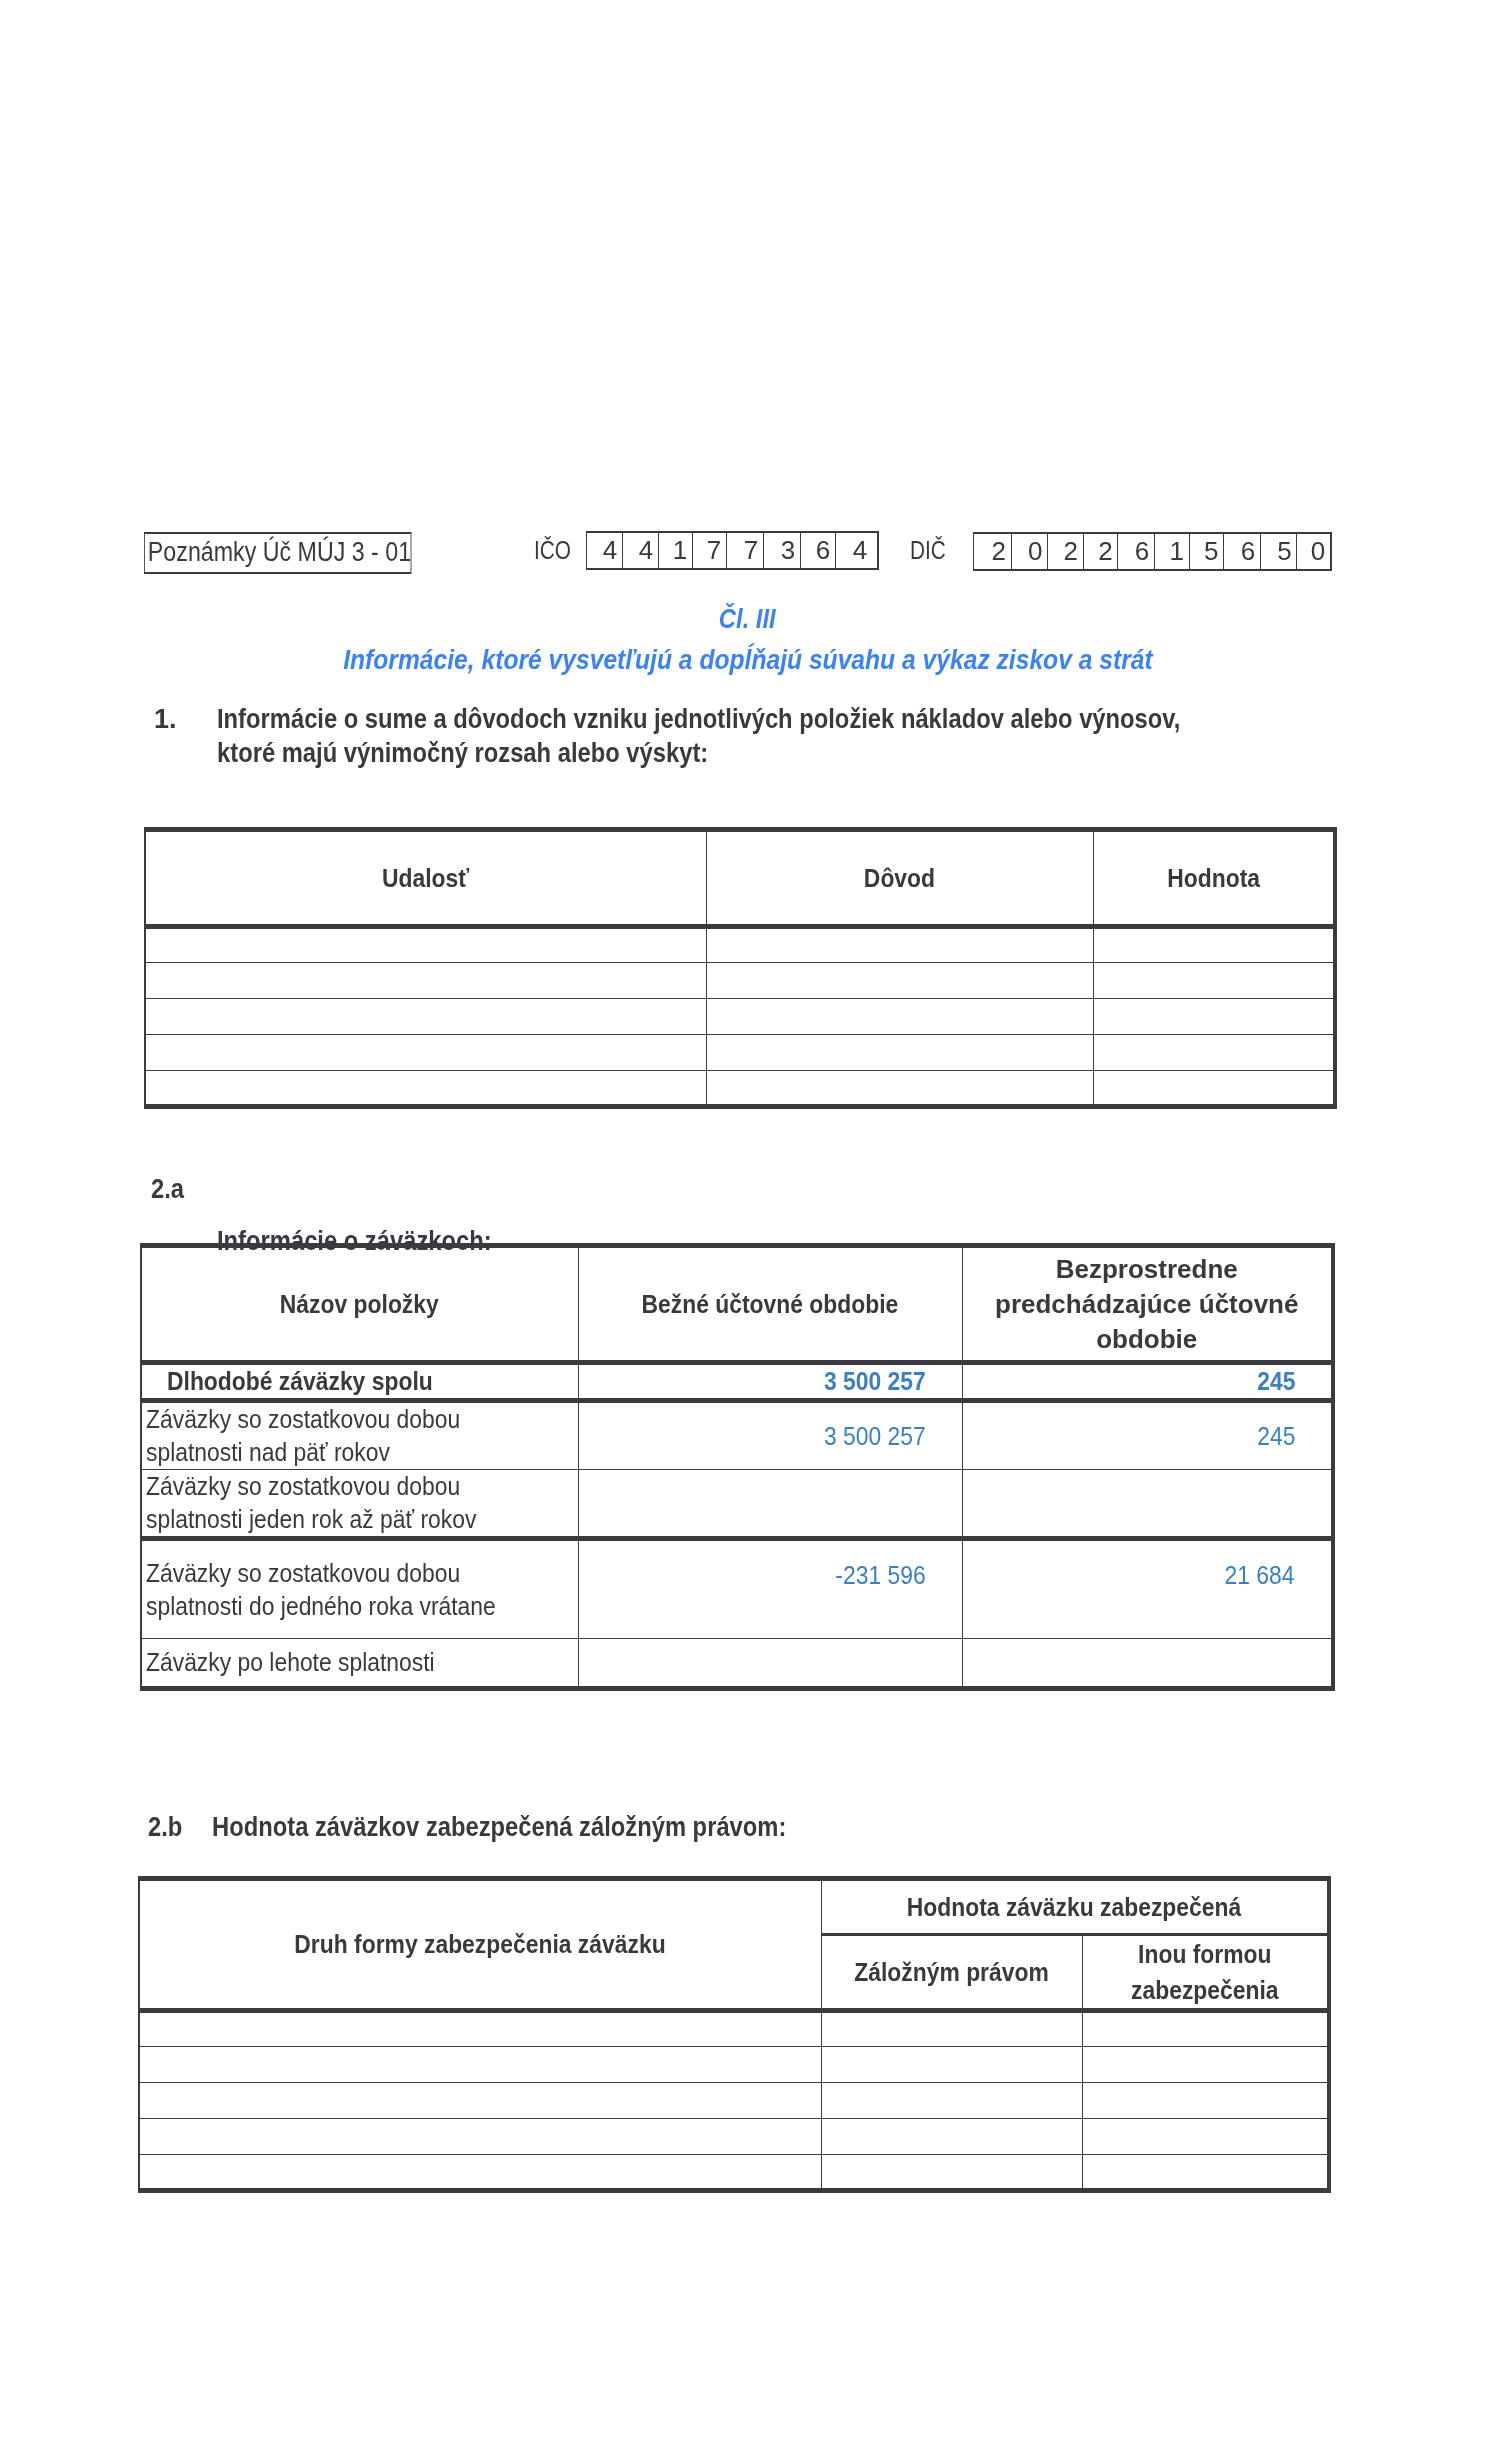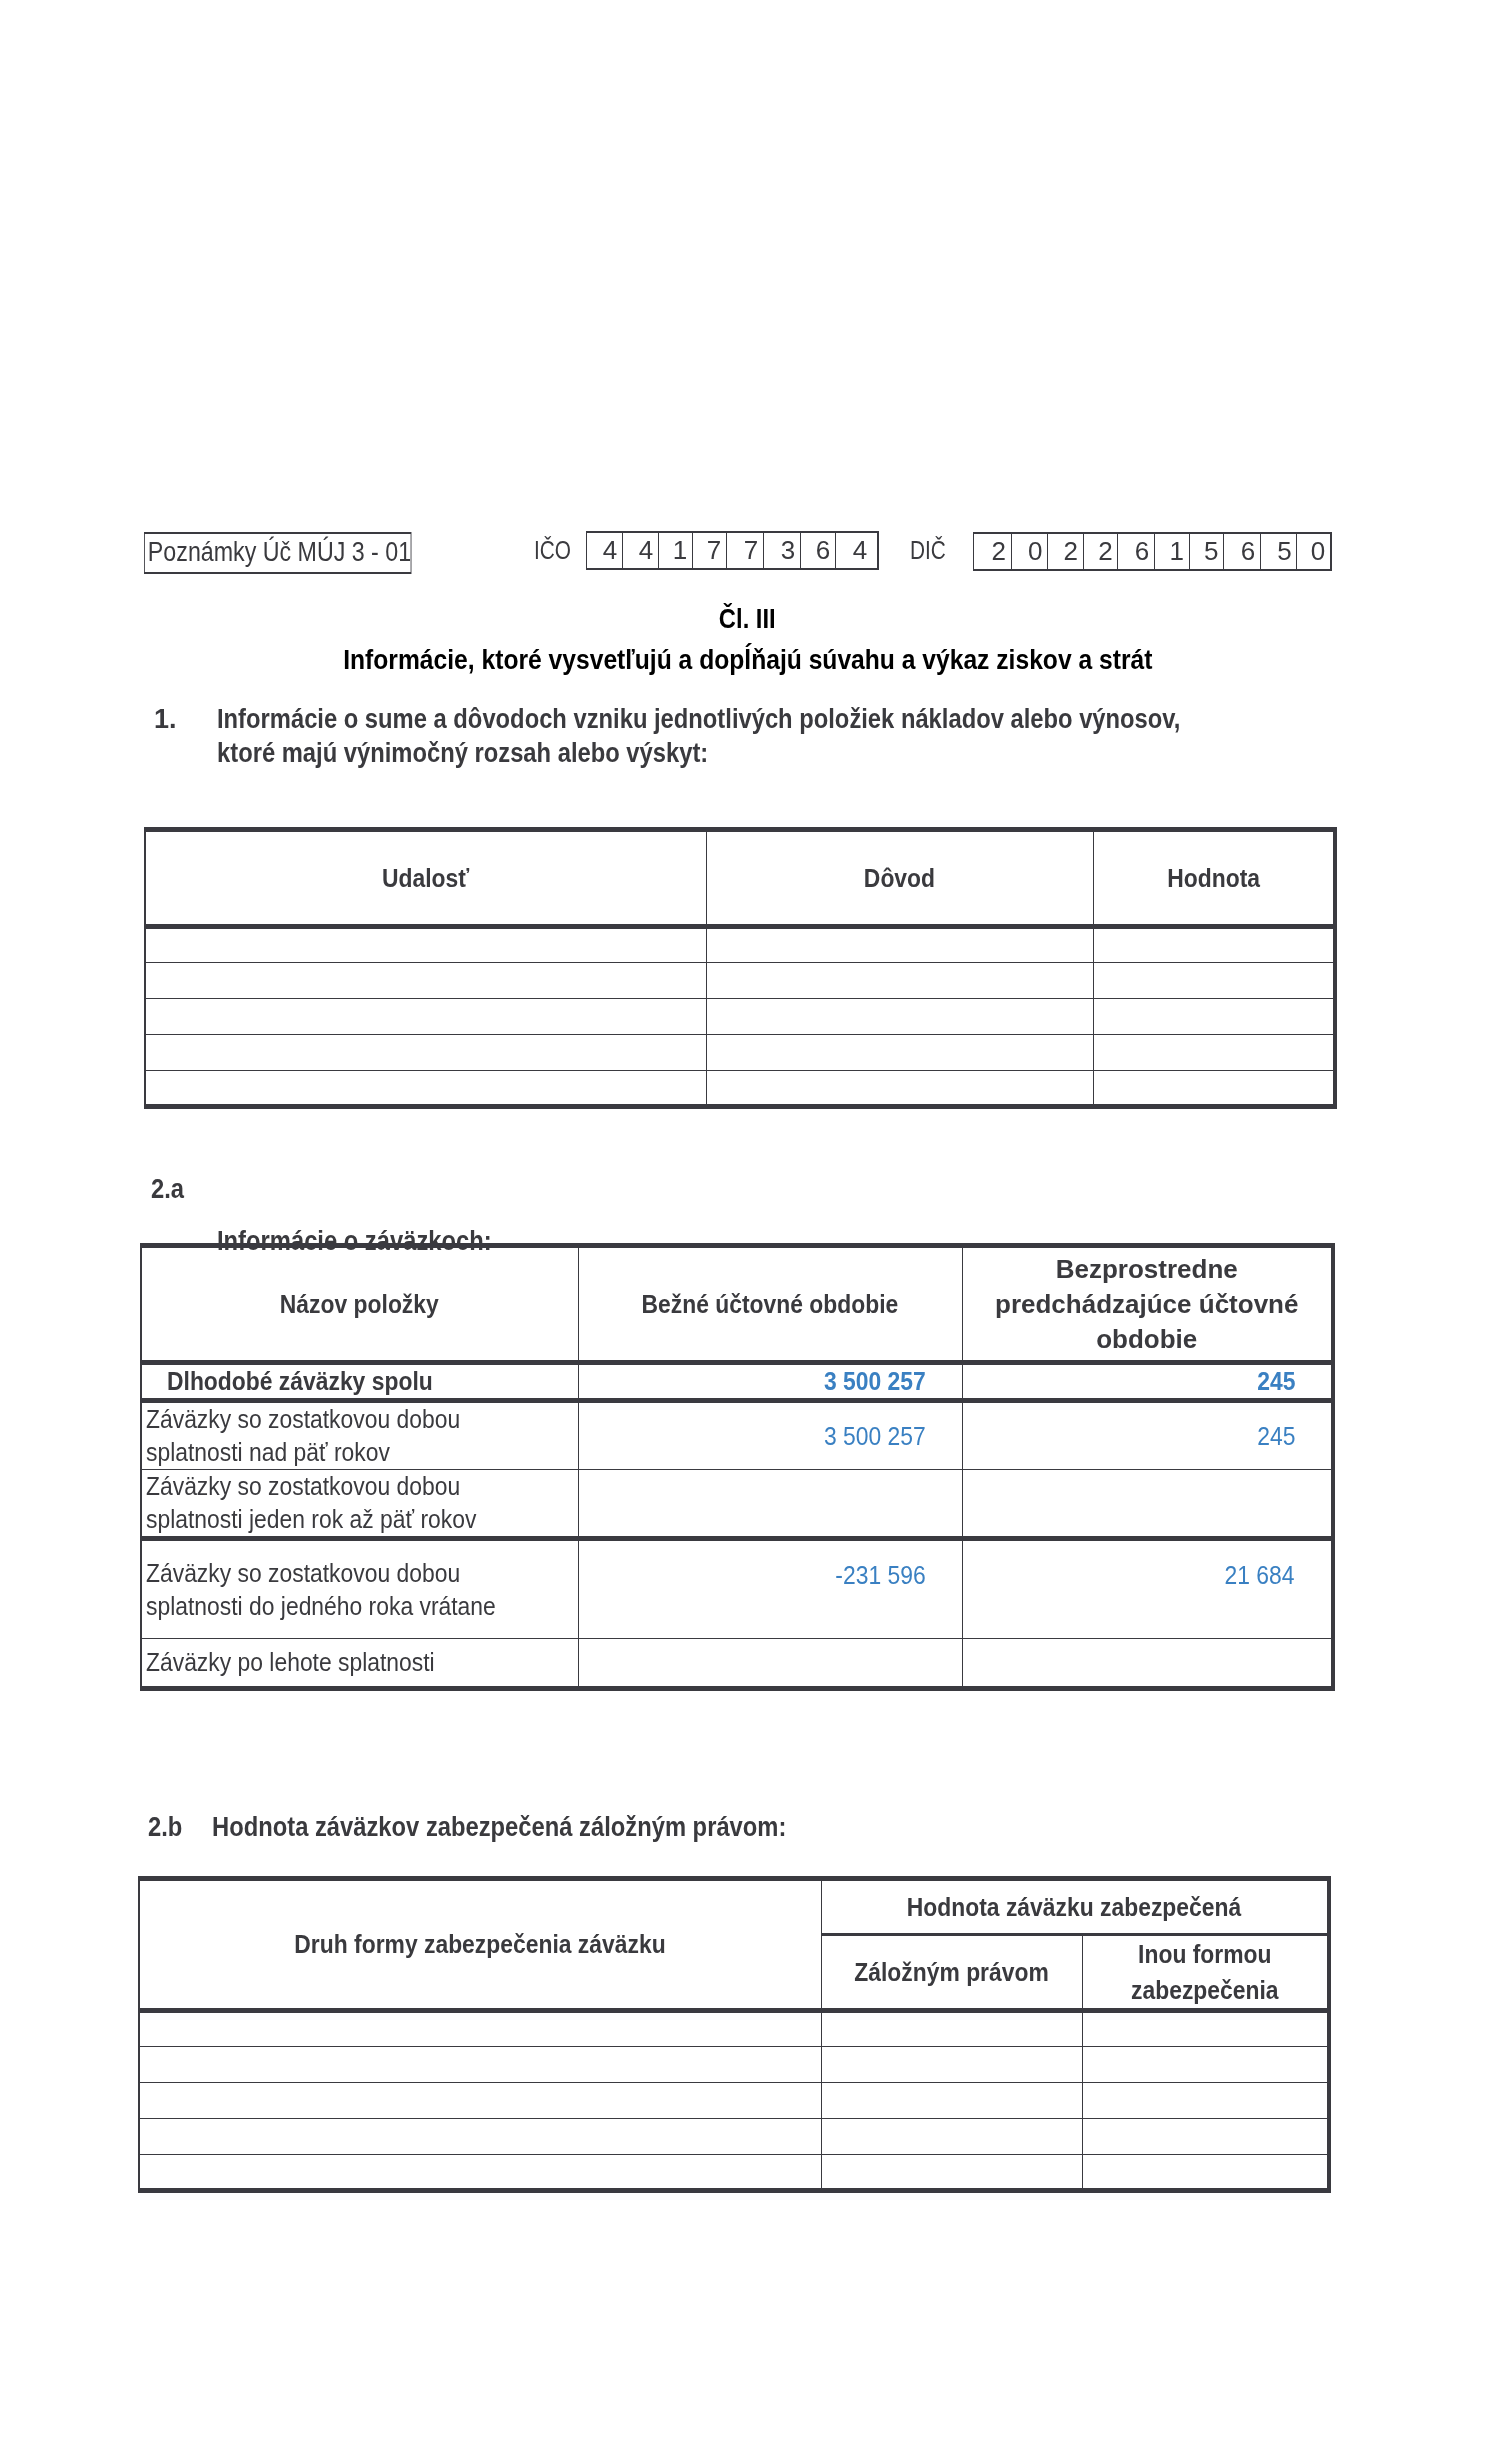--- a/index.html
+++ b/index.html
@@ -15,21 +15,21 @@
     transform: scaleX(0.86); transform-origin: left center; white-space: nowrap;
   }
   .hdr-box span { display: inline-block; }
   .id-label { font-size: 26px; top: 535px; transform: scaleX(0.8); transform-origin: left; }
   .digits { display: flex; border: 2.3px solid #3a3a40; border-left-width: 1.2px; box-sizing: border-box; height: 39px; }
   .digit {
     width: 29px; border-right: 1.8px solid #3a3a40; text-align: right; padding-right: 4.7px; box-sizing: border-box;
     font-size: 26px; line-height: 34px; color: #3a3a3e;
   }
   .digit:last-child { border-right: none; }
-  .green { color: #000000; font-weight: bold; text-align: center; left: 0; width: 1495px; }
+  .green { color: #3b82f6; font-weight: bold; font-style: italic; text-align: center; left: 0; width: 1495px; }
   .sect { font-weight: bold; font-size: 27px; }
   .cond { display: inline-block; transform: scaleX(0.88); transform-origin: left; white-space: nowrap; }
   table { border-collapse: collapse; position: absolute; table-layout: fixed; }
   td, th { border: 1.8px solid #3a3a40; padding: 0; box-sizing: border-box; }
   .thick-b { border-bottom-width: 5.3px; }
   .thick-t { border-top-width: 5.3px; }
   th { font-weight: bold; font-size: 26px; text-align: center; vertical-align: middle; color: #3a3a3e; }
   .t2 td { font-size: 26px; line-height: 33px; vertical-align: middle; }
   .t2 .name { padding-left: 3.5px; }
   .t2 .bold { font-weight: bold; padding-left: 25px; }

